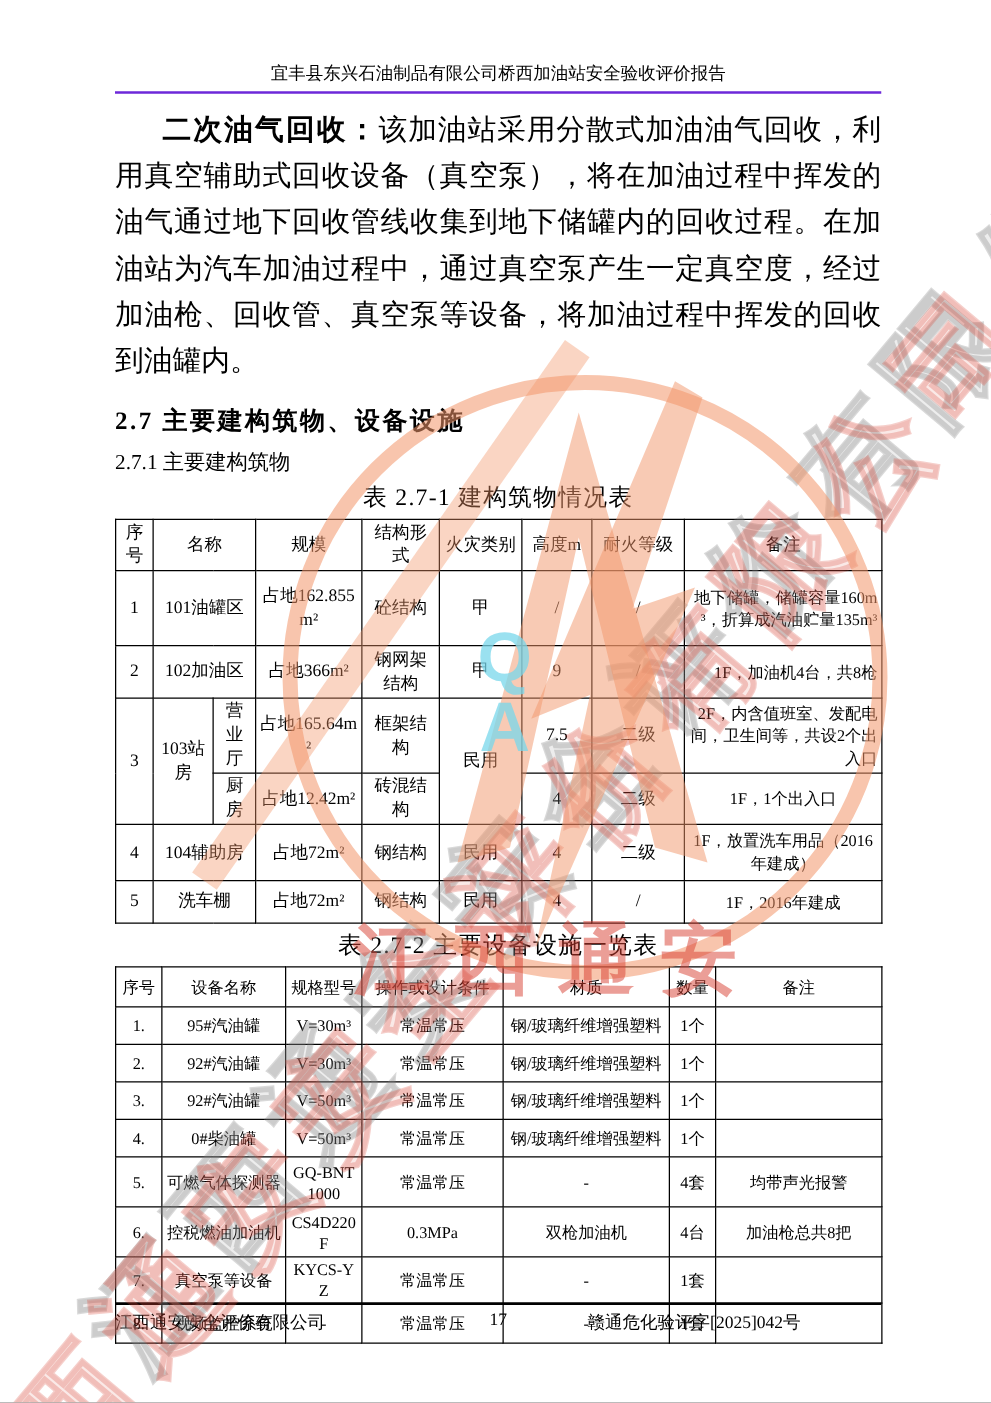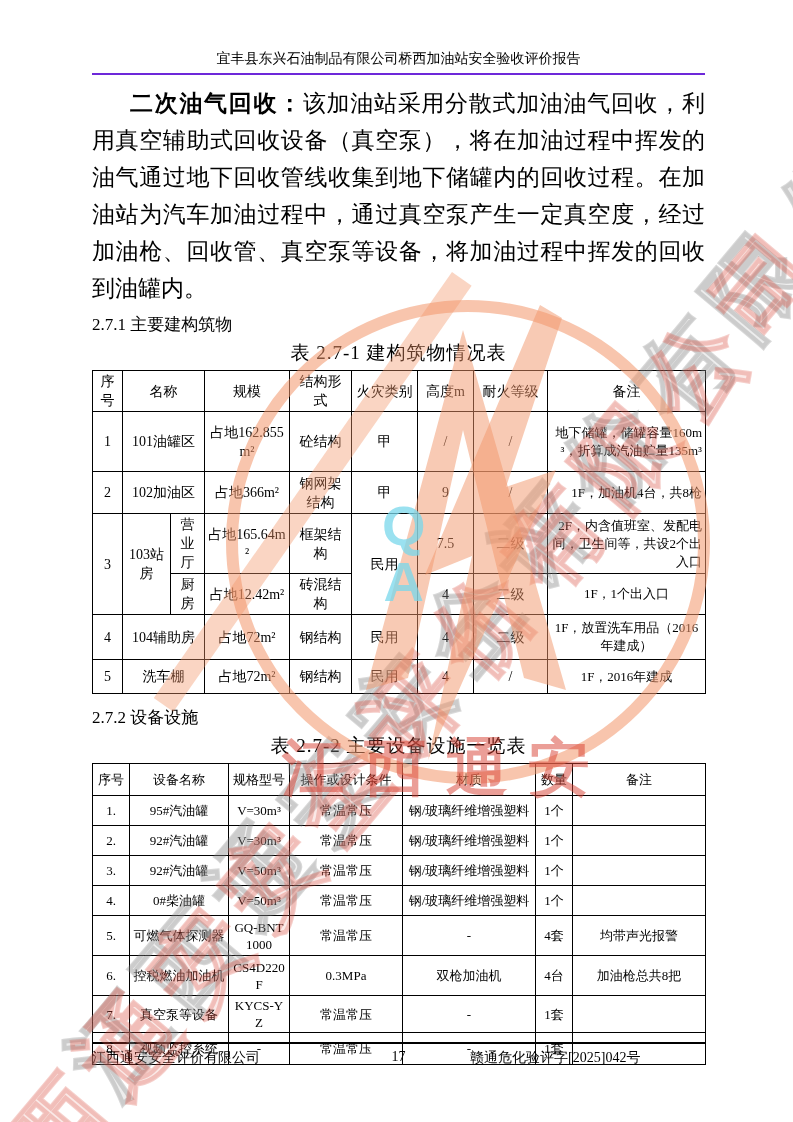--- a/index.html
+++ b/index.html
@@ -101,20 +101,21 @@
   <div class="content">
 
     <div class="doc-header">
       <span>宜丰县东兴石油制品有限公司桥西加油站安全验收评价报告</span>
     </div>
 
     <p class="para">
       <b>二次油气回收：</b><span>该加油站采用分散式加油油气回收，利用真空辅助式回收设备（真空泵），将在加油过程中挥发的油气通过地下回收管线收集到地下储罐内的回收过程。在加油站为汽车加油过程中，通过真空泵产生一定真空度，经过加油枪、回收管、真空泵等设备，将加油过程中挥发的回收到油罐内。</span>
     </p>
 
+    <div class="h2">2.7  主要建构筑物、设备设施</div>
     <div class="h3">2.7.1 主要建构筑物</div>
     <div class="tbl-caption">表 2.7-1  建构筑物情况表</div>
 
     <table class="t1">
       <colgroup>
         <col style="width:30px">
           <col style="width:48px">
           <col style="width:34px">
         <col style="width:85px">
           <col style="width:62px">
@@ -189,21 +190,20 @@
         <td>占地72m²</td>
         <td>钢结构</td>
         <td>民用</td>
         <td>4</td>
         <td>/</td>
         <td class="note">1F，2016年建成</td>
       </tr>
     </tbody>
       </table>
 
-    <div class="h3" style="margin-top:12px">2.7.2 设备设施</div>
     <div class="tbl-caption">表 2.7-2  主要设备设施一览表</div>
 
     <table class="t2">
       <colgroup>
         <col style="width:37px">
           <col style="width:99px">
           <col style="width:61px">
         <col style="width:113px">
           <col style="width:133px">
           <col style="width:37px">

